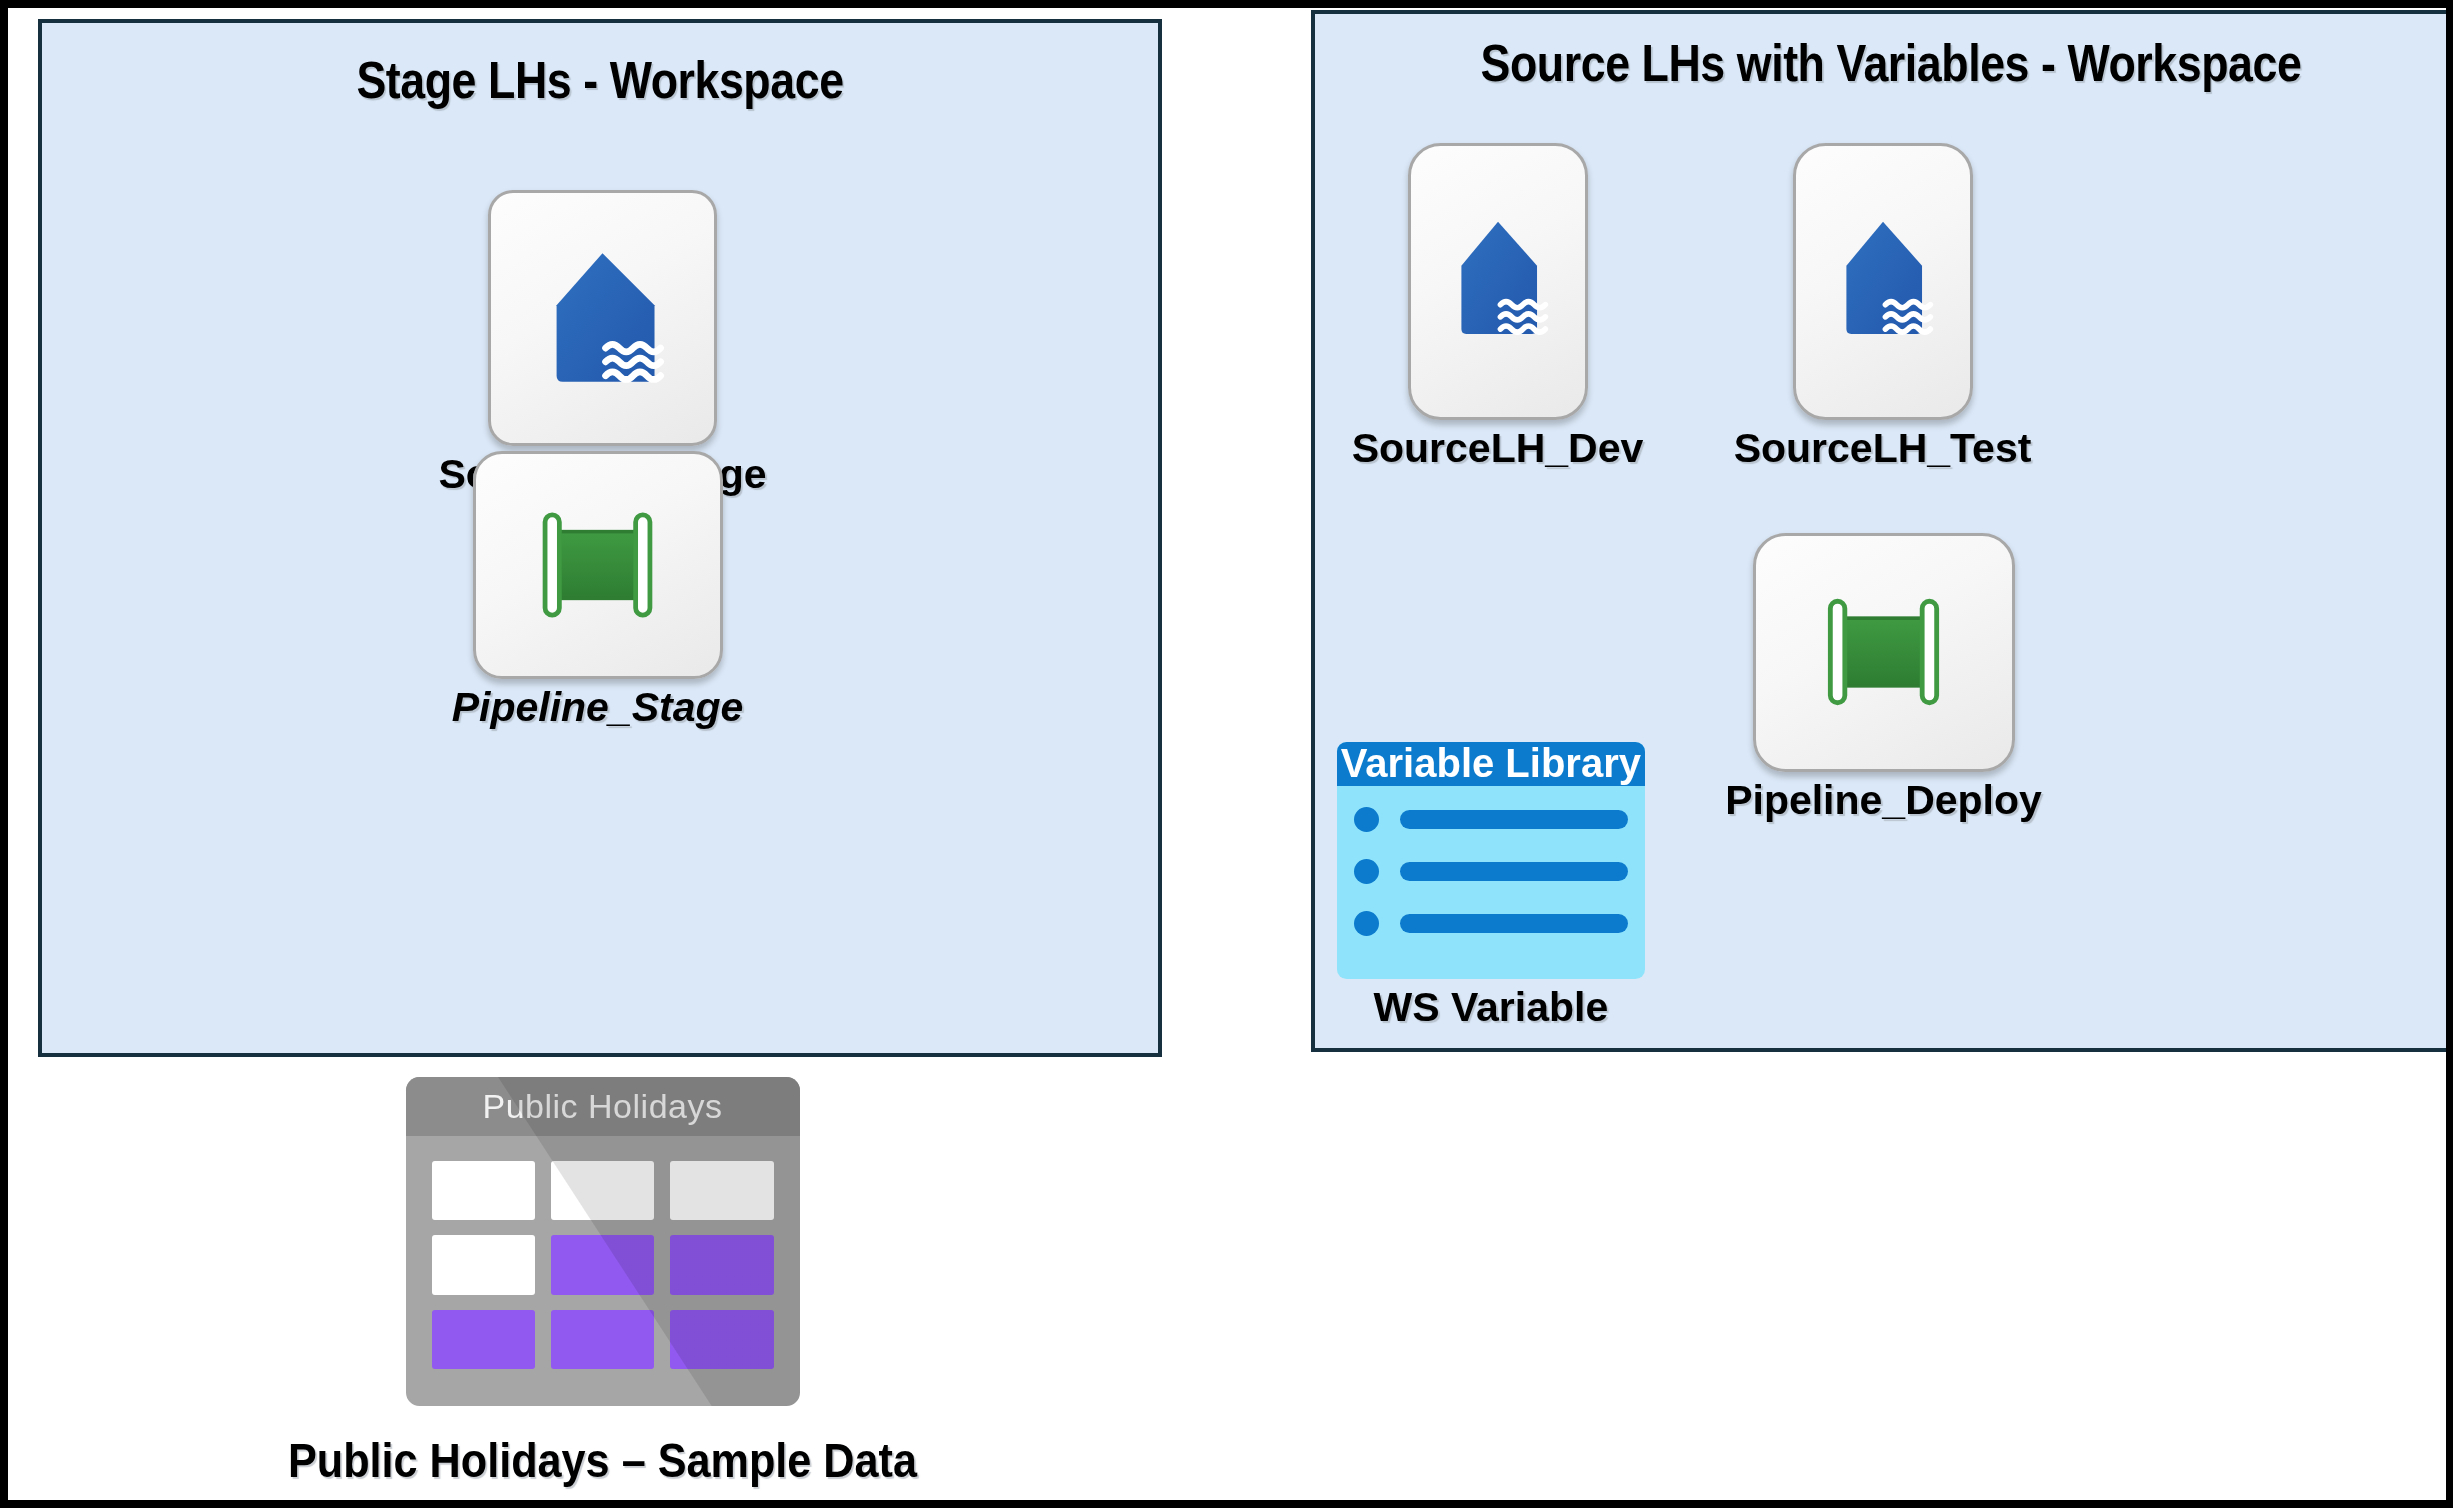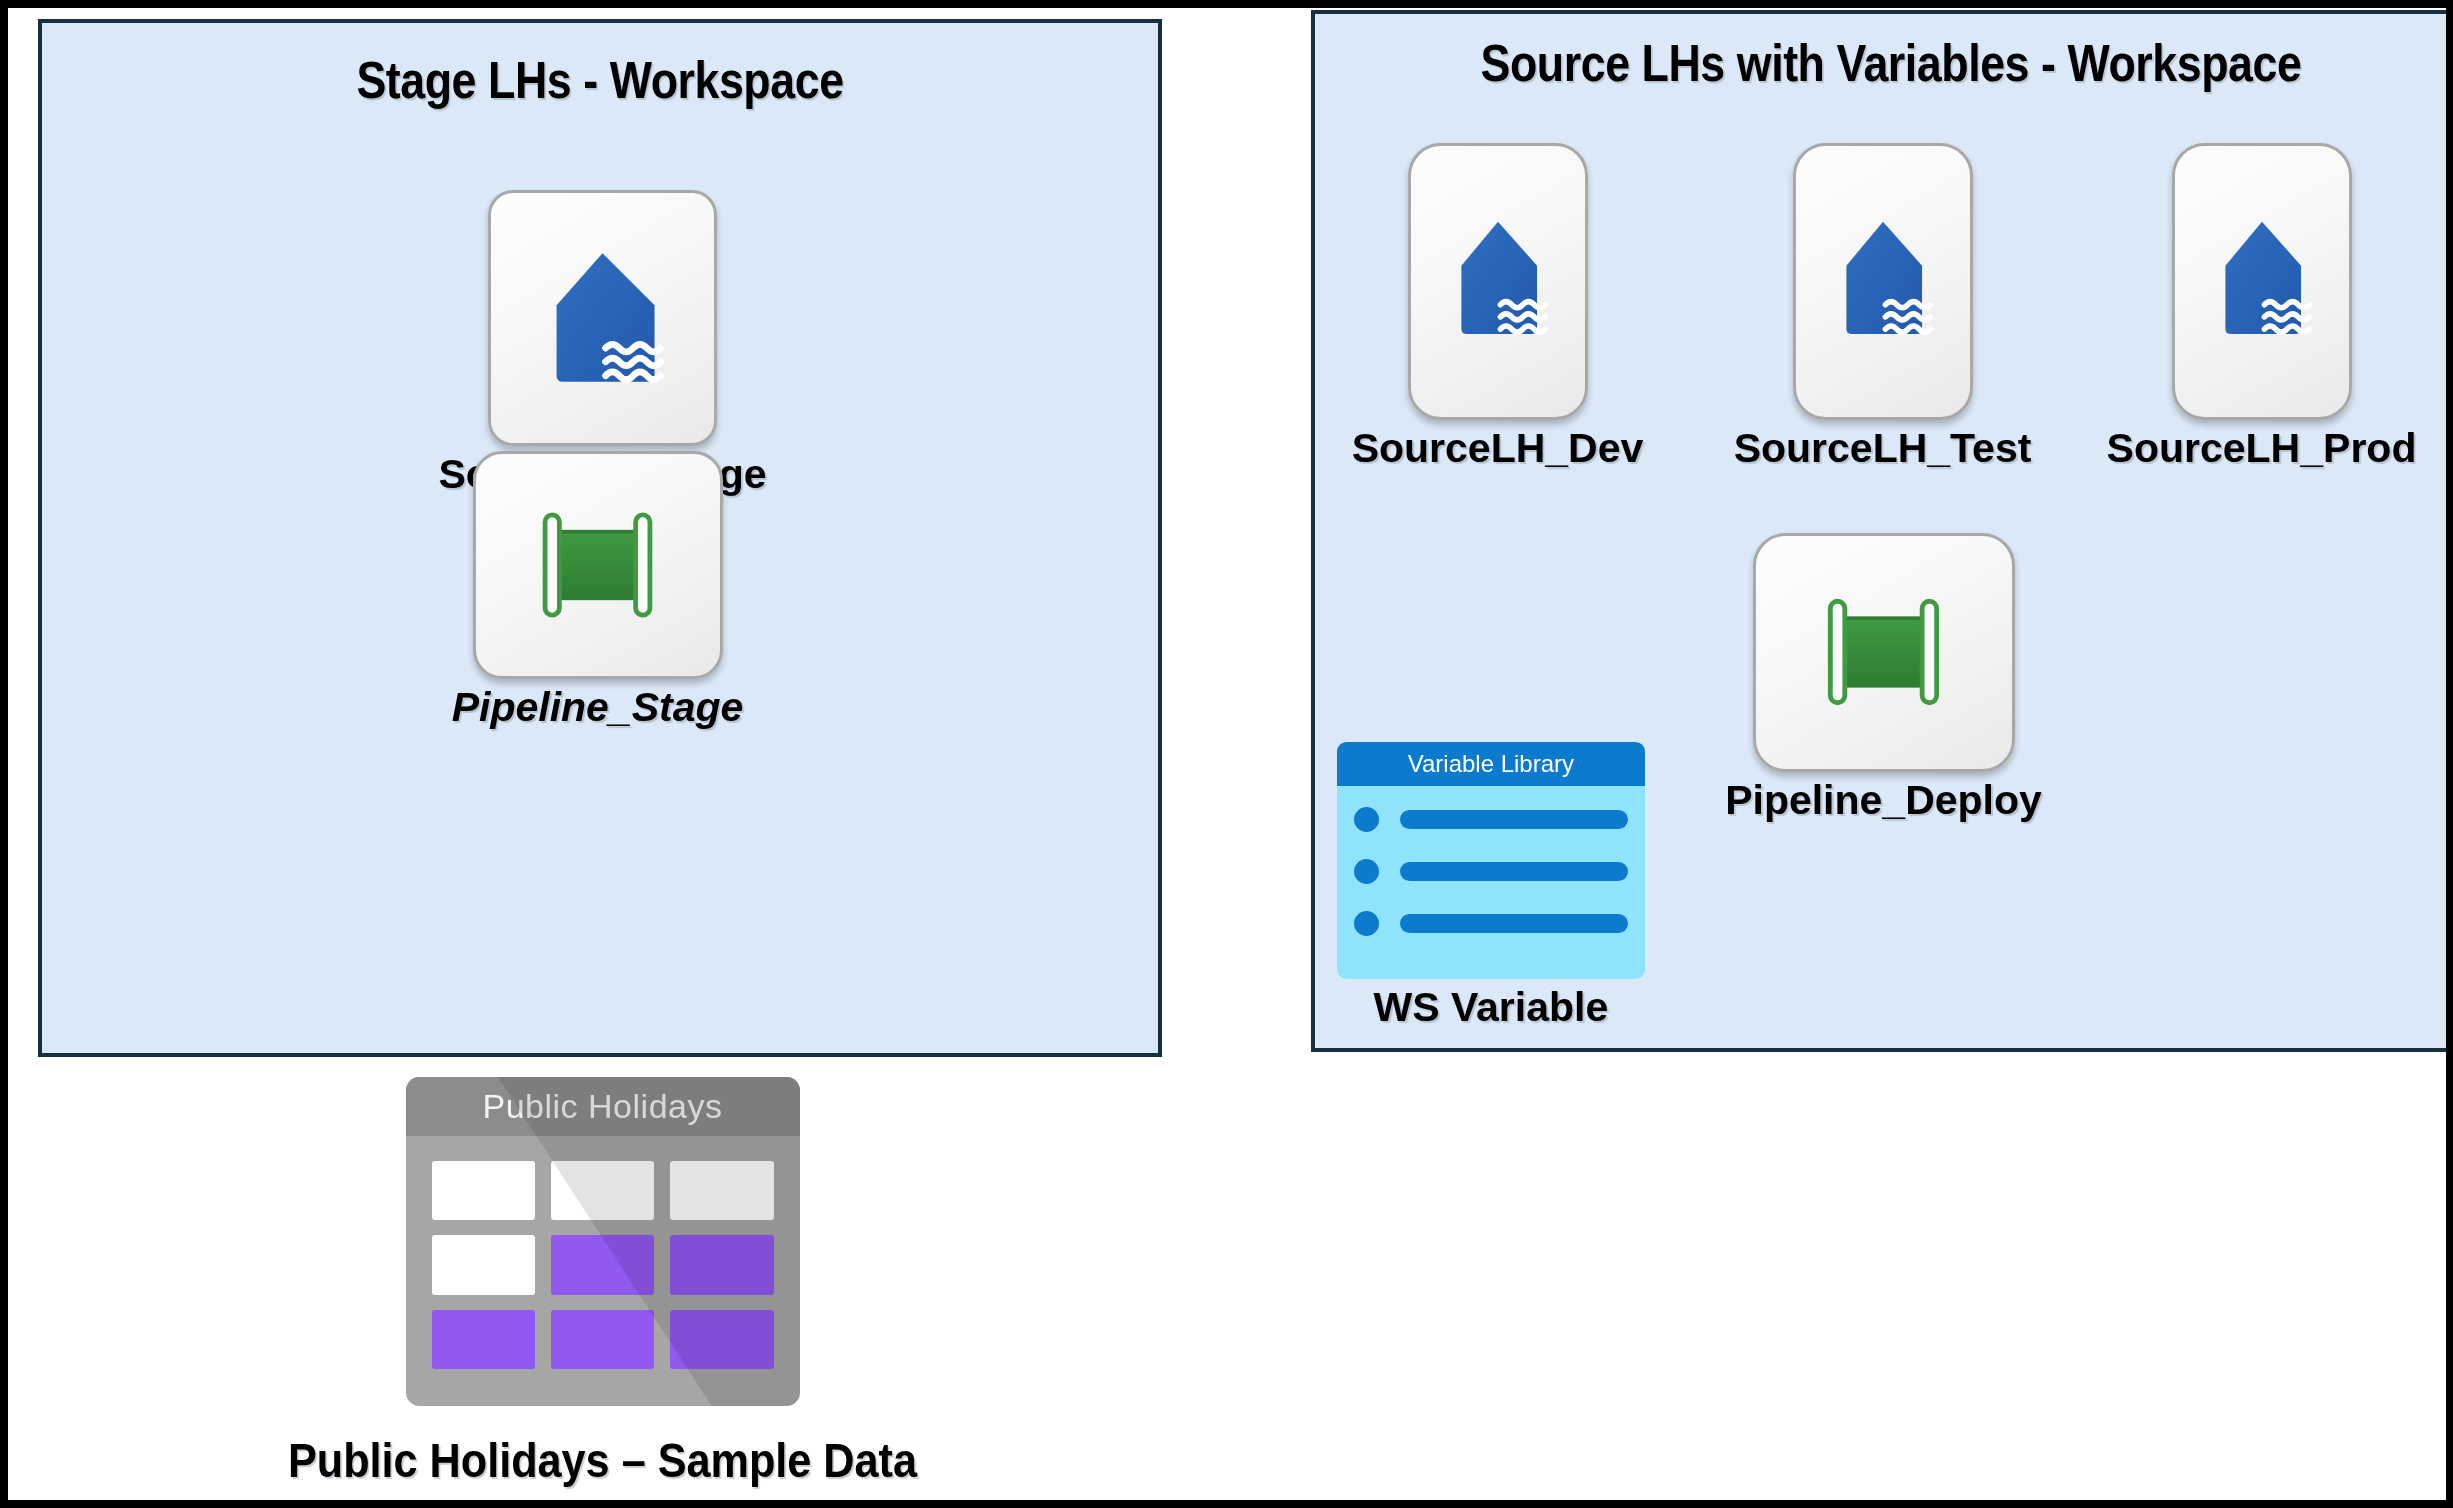--- a/index.html
+++ b/index.html
@@ -128,22 +128,22 @@
   }
   .varlib-head {
     height: 44px;
     background: #0c7bce;
     display: flex;
     align-items: center;
     justify-content: center;
   }
   .varlib-head-text {
     color: #ffffff;
-    font-weight: normal;
-    font-size: 24px;
+    font-weight: bold;
+    font-size: 40px;
     letter-spacing: 0px;
     font-family: "Liberation Sans", sans-serif;
   }
   .varlib-body {
     padding: 21px 17px 0 17px;
   }
   .varlib-row {
     display: flex;
     align-items: center;
     margin-bottom: 27px;
@@ -282,33 +282,20 @@
           <g fill="none" stroke="#ffffff" stroke-width="4.6" stroke-linecap="round">
             <path d="M52 74 q4.6 -5 9.2 0 q4.6 5 9.2 0 q4.6 -5 9.2 0 q4.6 5 9.2 0"></path>
             <path d="M52 84 q4.6 -5 9.2 0 q4.6 5 9.2 0 q4.6 -5 9.2 0 q4.6 5 9.2 0"></path>
             <path d="M52 94 q4.6 -5 9.2 0 q4.6 5 9.2 0 q4.6 -5 9.2 0 q4.6 5 9.2 0"></path>
           </g>
         </svg>
       </div>
       <div class="item-caption">SourceLH_Dev</div>
     </div>
 
-    <div class="item" style="left:765px; top:129px; width:363px;">
-      <div class="tile tile-lh-tall">
-        <svg width="122" height="143" viewBox="0 0 100 110" aria-hidden="true">
-          <path d="M50 6 L82 42 L82 94 Q82 98 78 98 L24 98 Q20 98 20 94 L20 42 Z" fill="url(#lhgrad2)"></path>
-          <g fill="none" stroke="#ffffff" stroke-width="4.6" stroke-linecap="round">
-            <path d="M52 74 q4.6 -5 9.2 0 q4.6 5 9.2 0 q4.6 -5 9.2 0 q4.6 5 9.2 0"></path>
-            <path d="M52 84 q4.6 -5 9.2 0 q4.6 5 9.2 0 q4.6 -5 9.2 0 q4.6 5 9.2 0"></path>
-            <path d="M52 94 q4.6 -5 9.2 0 q4.6 5 9.2 0 q4.6 -5 9.2 0 q4.6 5 9.2 0"></path>
-          </g>
-        </svg>
-      </div>
-      <div class="item-caption">SourceLH_Prod</div>
-    </div>
 
     <div class="item" style="left:402px; top:519px; width:333px;">
       <div class="tile tile-pipe-sm">
         <svg width="145" height="124" viewBox="0 0 120 100" aria-hidden="true">
           <rect x="28" y="22" width="64" height="56" fill="url(#pgrad1)" stroke="#2e7d32" stroke-width="3"></rect>
           <rect x="16" y="8" width="12" height="84" rx="6" fill="#ffffff" stroke="#3f9a42" stroke-width="4"></rect>
           <rect x="92" y="8" width="12" height="84" rx="6" fill="#ffffff" stroke="#3f9a42" stroke-width="4"></rect>
         </svg>
       </div>
       <div class="item-caption">Pipeline_Deploy</div>

